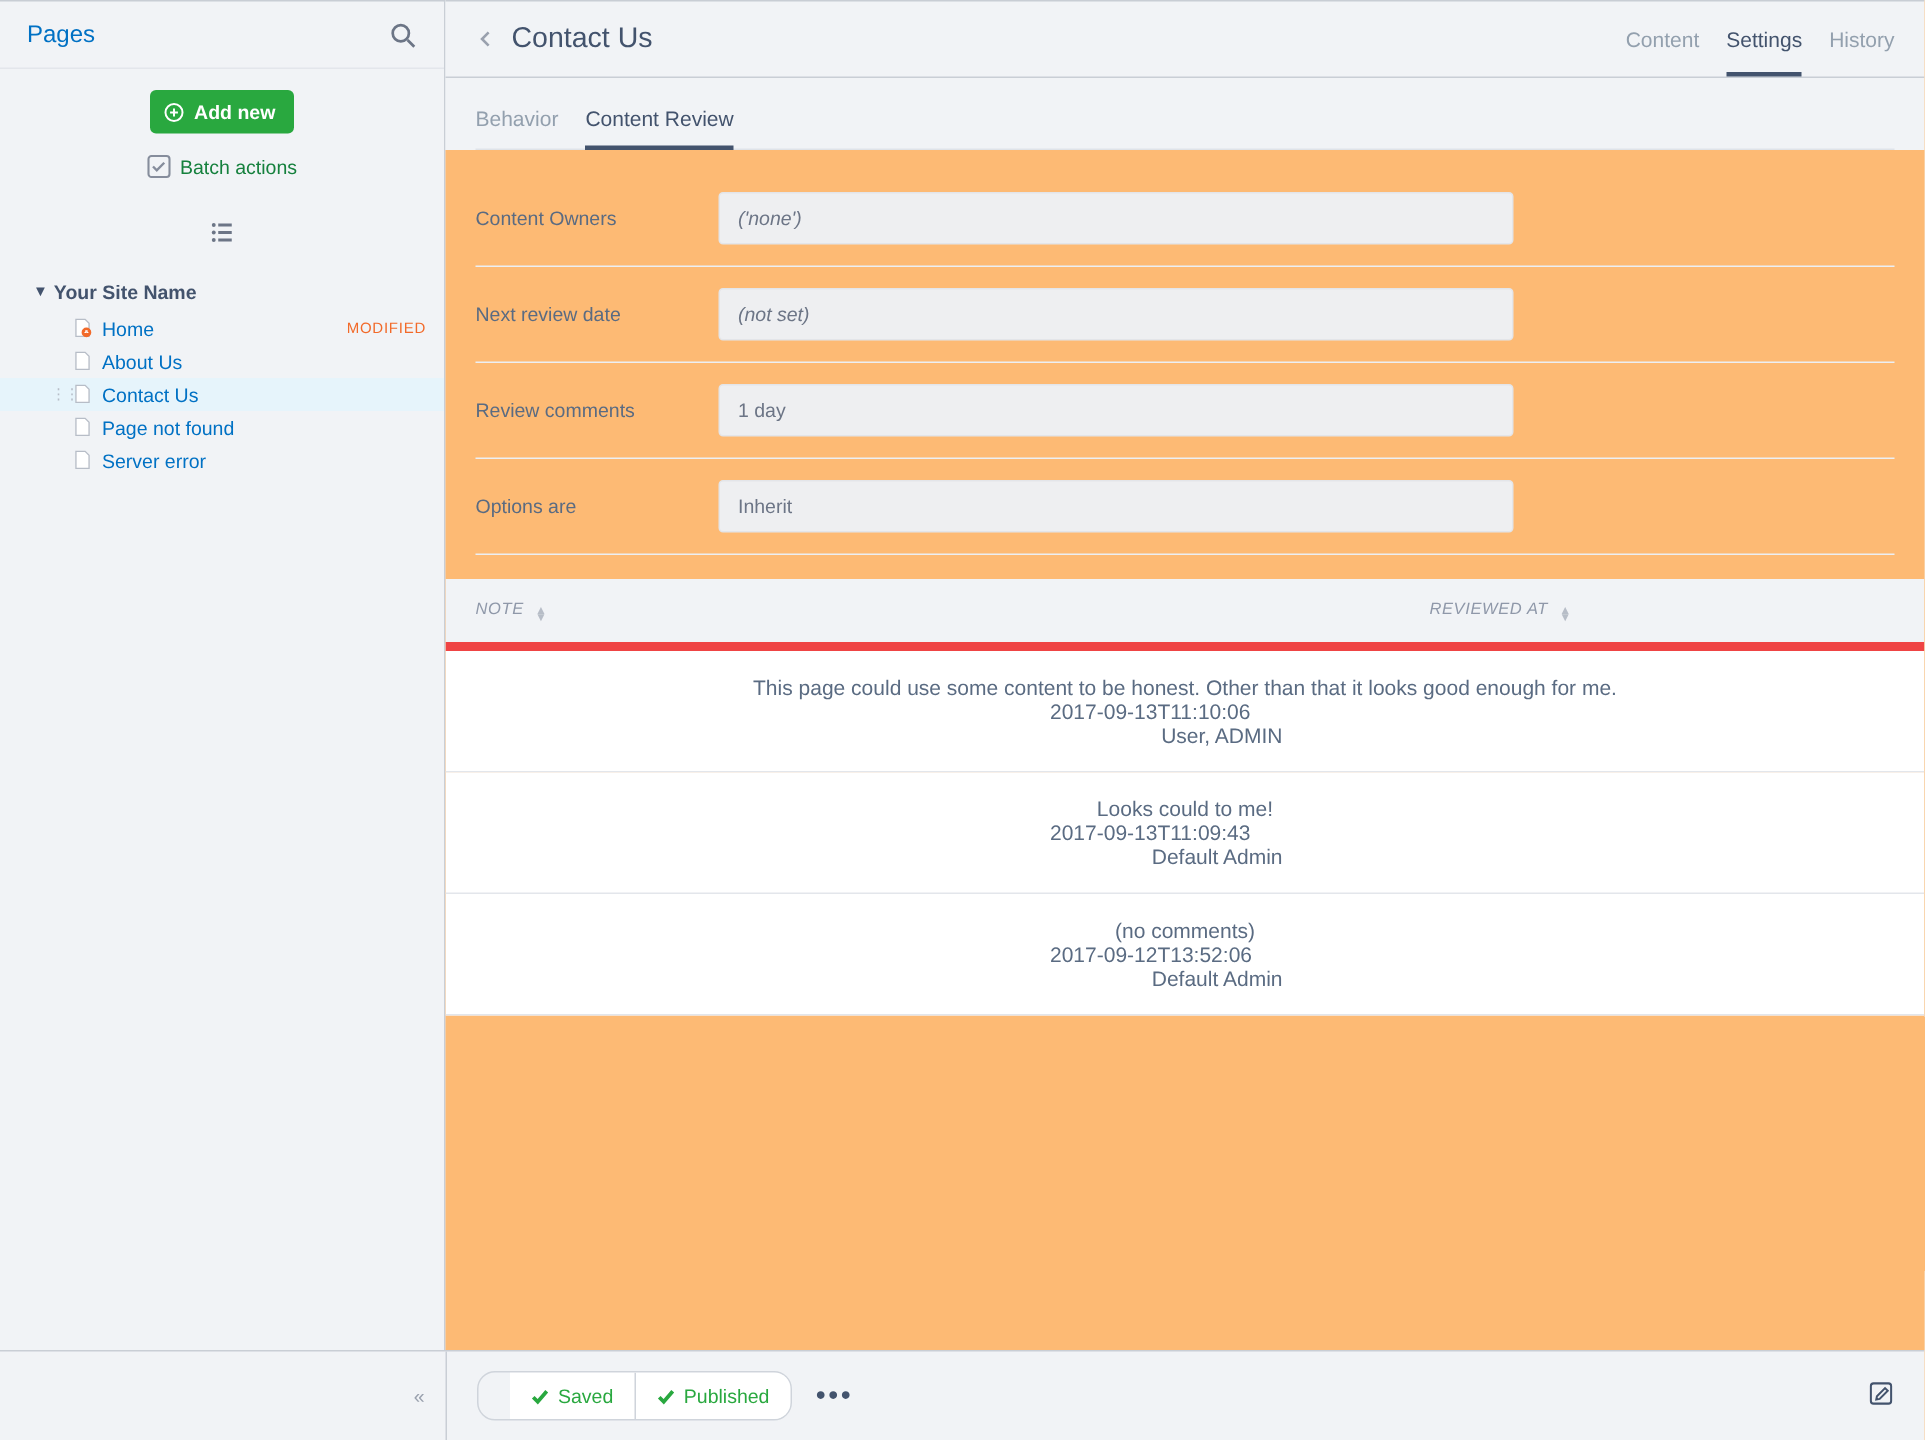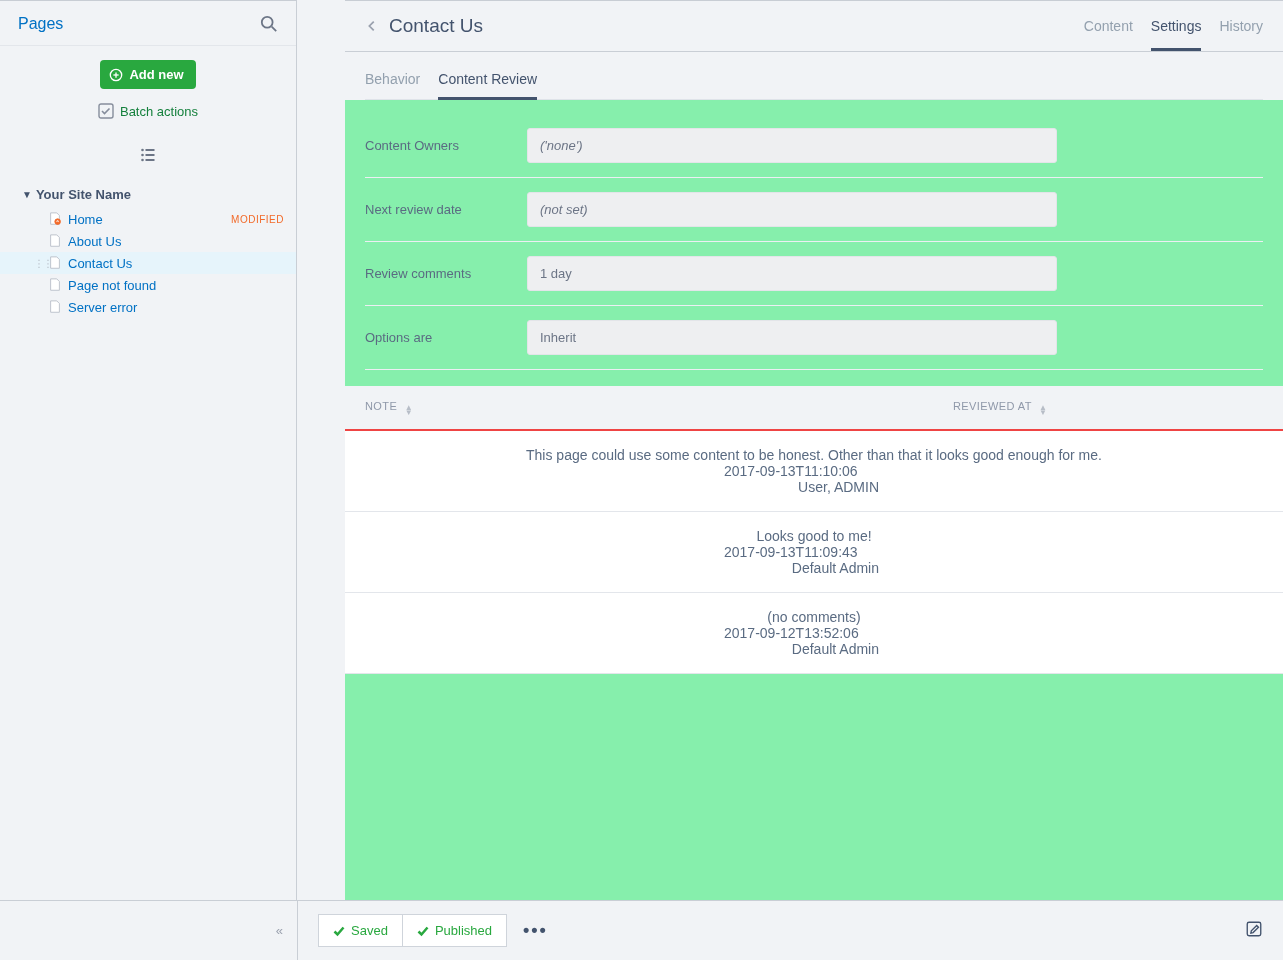--- a/index.html
+++ b/index.html
@@ -1,18 +1,18 @@
 <!DOCTYPE html>
 <html><head>
 <meta charset="utf-8">
 <style>
   * { box-sizing: border-box; margin: 0; padding: 0; }
   html, body { height: 100%; font-family: "Helvetica Neue", Arial, sans-serif; font-size: 13px; color: #43536d; }
   body { display: flex; flex-direction: column; background: #f1f3f6; }
-  .app { flex: 1; display: flex; min-height: 0; gap: 48px; }
+  .app { flex: 1; display: flex; min-height: 0; }
 
   
   .sidebar { width: 297px; flex-shrink: 0; background: #f1f3f6; border-right: 1px solid #c9ced5; display: flex; flex-direction: column; border-top: 1px solid #c8cdd4; }
   .sidebar-header { display: flex; align-items: center; justify-content: space-between; padding: 14px 18px 12px 18px; border-bottom: 1px solid #e3e6eb; }
   .sidebar-title { color: #0071c4; font-size: 16px; font-weight: 400; }
   .search-icon { width: 18px; height: 18px; fill: #6c7586; }
   .action-row { display: flex; align-items: center; gap: 14px; padding: 14px 18px 16px 18px; flex-direction: column; }
   .btn-add { background: #29a83f; color: #fff; border: none; border-radius: 4px; padding: 7px 12px 7px 9px; font-size: 13px; font-weight: 600; display: inline-flex; align-items: center; gap: 6px; cursor: pointer; }
   .btn-add svg { width: 14px; height: 14px; stroke: #fff; fill: none; }
   .batch { display: inline-flex; align-items: center; gap: 6px; color: #15803d; cursor: pointer; }
@@ -42,42 +42,42 @@
   .header-tab { color: #93a0ae; font-size: 14px; cursor: pointer; height: 48px; display: flex; align-items: center; position: relative; }
   .header-tab.active { color: #43536d; font-weight: 500; }
   .header-tab.active::after { content: ""; position: absolute; left: 0; right: 0; bottom: -1px; height: 3px; background: #43536d; }
 
   .subtabs { padding: 0 20px; display: flex; gap: 18px; height: 48px; align-items: center; border-bottom: 0; background: #f1f3f6; }
   .subtabs-inner { flex:1; border-bottom: 1px solid #dfe3e9; display: flex; gap: 18px; height: 48px; align-items: flex-end; }
   .subtab { font-size: 14px; color: #93a0ae; padding-bottom: 12px; cursor: pointer; position: relative; }
   .subtab.active { color: #43536d; font-weight: 500; }
   .subtab.active::after { content: ""; position: absolute; left: 0; right: 0; bottom: -1px; height: 3px; background: #43536d; }
 
-  .content-scroll { flex: 1; overflow: auto; background: #86efac; }
+  .content-scroll { flex: 1; overflow: auto; background: #fdba74; }
   .form-section { padding: 14px 20px 0 20px; }
   .form-row { display: flex; align-items: center; padding: 14px 0; border-bottom: 1px solid #eceff3; }
   .form-row:last-child { border-bottom: 1px solid #eceff3; margin-bottom: 16px; }
   .form-label { width: 162px; color: #5a6b82; font-size: 13px; }
   .form-value { flex: 0 0 530px; }
   .form-input { width: 100%; background: #eeeff1; border: 1px solid #e3e5e9; color: #6c7586; padding: 9px 12px; border-radius: 3px; font-size: 13px; }
   .form-input.italic { font-style: italic; }
 
   .table { width: 100%; }
-  .thead { display: flex; padding: 14px 20px; color: #8f98a9; font-size: 11px; letter-spacing: 0.4px; background: #f1f3f6; border-bottom: 2px solid #ef4444; }
+  .thead { display: flex; padding: 14px 20px; color: #8f98a9; font-size: 11px; letter-spacing: 0.4px; background: #f1f3f6; border-bottom: 6px solid #ef4444; font-style: italic; }
   .col-note { flex: 1; }
   .col-date { width: 180px; }
   .col-user { width: 130px; text-align: right; }
   .sort { margin-left: 4px; color: #b7bdc7; display:inline-flex; flex-direction:column; line-height:5px; font-size:8px; }
   .tbody .trow { display: flex; align-items: center; padding: 16px 20px; background: #fff; border-bottom: 1px solid #e3e6eb; font-size: 14px; color: #5a6b82; flex-direction: column; }
 
   
   .footer { height: 60px; display: flex; align-items: center; border-top: 1px solid #c9ced5; background: #f1f3f6; }
   .footer-left { width: 297px; display: flex; justify-content: flex-end; padding-right: 14px; color: #9aa1ae; cursor: pointer; }
   .footer-main { flex: 1; display: flex; align-items: center; padding: 0 20px; border-left: 1px solid #c9ced5; height: 100%; }
-  .btn-group { display: inline-flex; border: 1px solid #cfd4db; border-radius: 0; overflow: hidden; }
+  .btn-group { display: inline-flex; border: 1px solid #cfd4db; border-radius: 12px; overflow: hidden; padding-left: 21px; }
   .btn-seg { background: #fff; padding: 8px 14px; font-size: 13px; color: #29a83f; display: inline-flex; align-items: center; gap: 6px; cursor: pointer; }
   .btn-seg + .btn-seg { border-left: 1px solid #cfd4db; }
   .btn-seg svg { width: 12px; height: 12px; stroke: #29a83f; fill: none; stroke-width: 2.5; }
   .more-dots { margin-left: 16px; font-size: 18px; letter-spacing: 2px; color: #43536d; cursor: pointer; font-weight: 700; }
   .footer-right { margin-left: auto; }
   .edit-icon { width: 18px; height: 18px; stroke: #43536d; fill: none; stroke-width: 1.5; cursor: pointer; }
 </style>
 </head>
 <body>
 
@@ -242,21 +242,21 @@
           </div>
           <div class="col-user"></div>
         </div>
         <div class="tbody">
           <div class="trow">
             <div class="col-note">This page could use some content to be honest. Other than that it looks good enough for me.</div>
             <div class="col-date">2017-09-13T11:10:06</div>
             <div class="col-user">User, ADMIN</div>
           </div>
           <div class="trow">
-            <div class="col-note">Looks good to me!</div>
+            <div class="col-note">Looks could to me!</div>
             <div class="col-date">2017-09-13T11:09:43</div>
             <div class="col-user">Default Admin</div>
           </div>
           <div class="trow">
             <div class="col-note">(no comments)</div>
             <div class="col-date">2017-09-12T13:52:06</div>
             <div class="col-user">Default Admin</div>
           </div>
         </div>
       </div>

